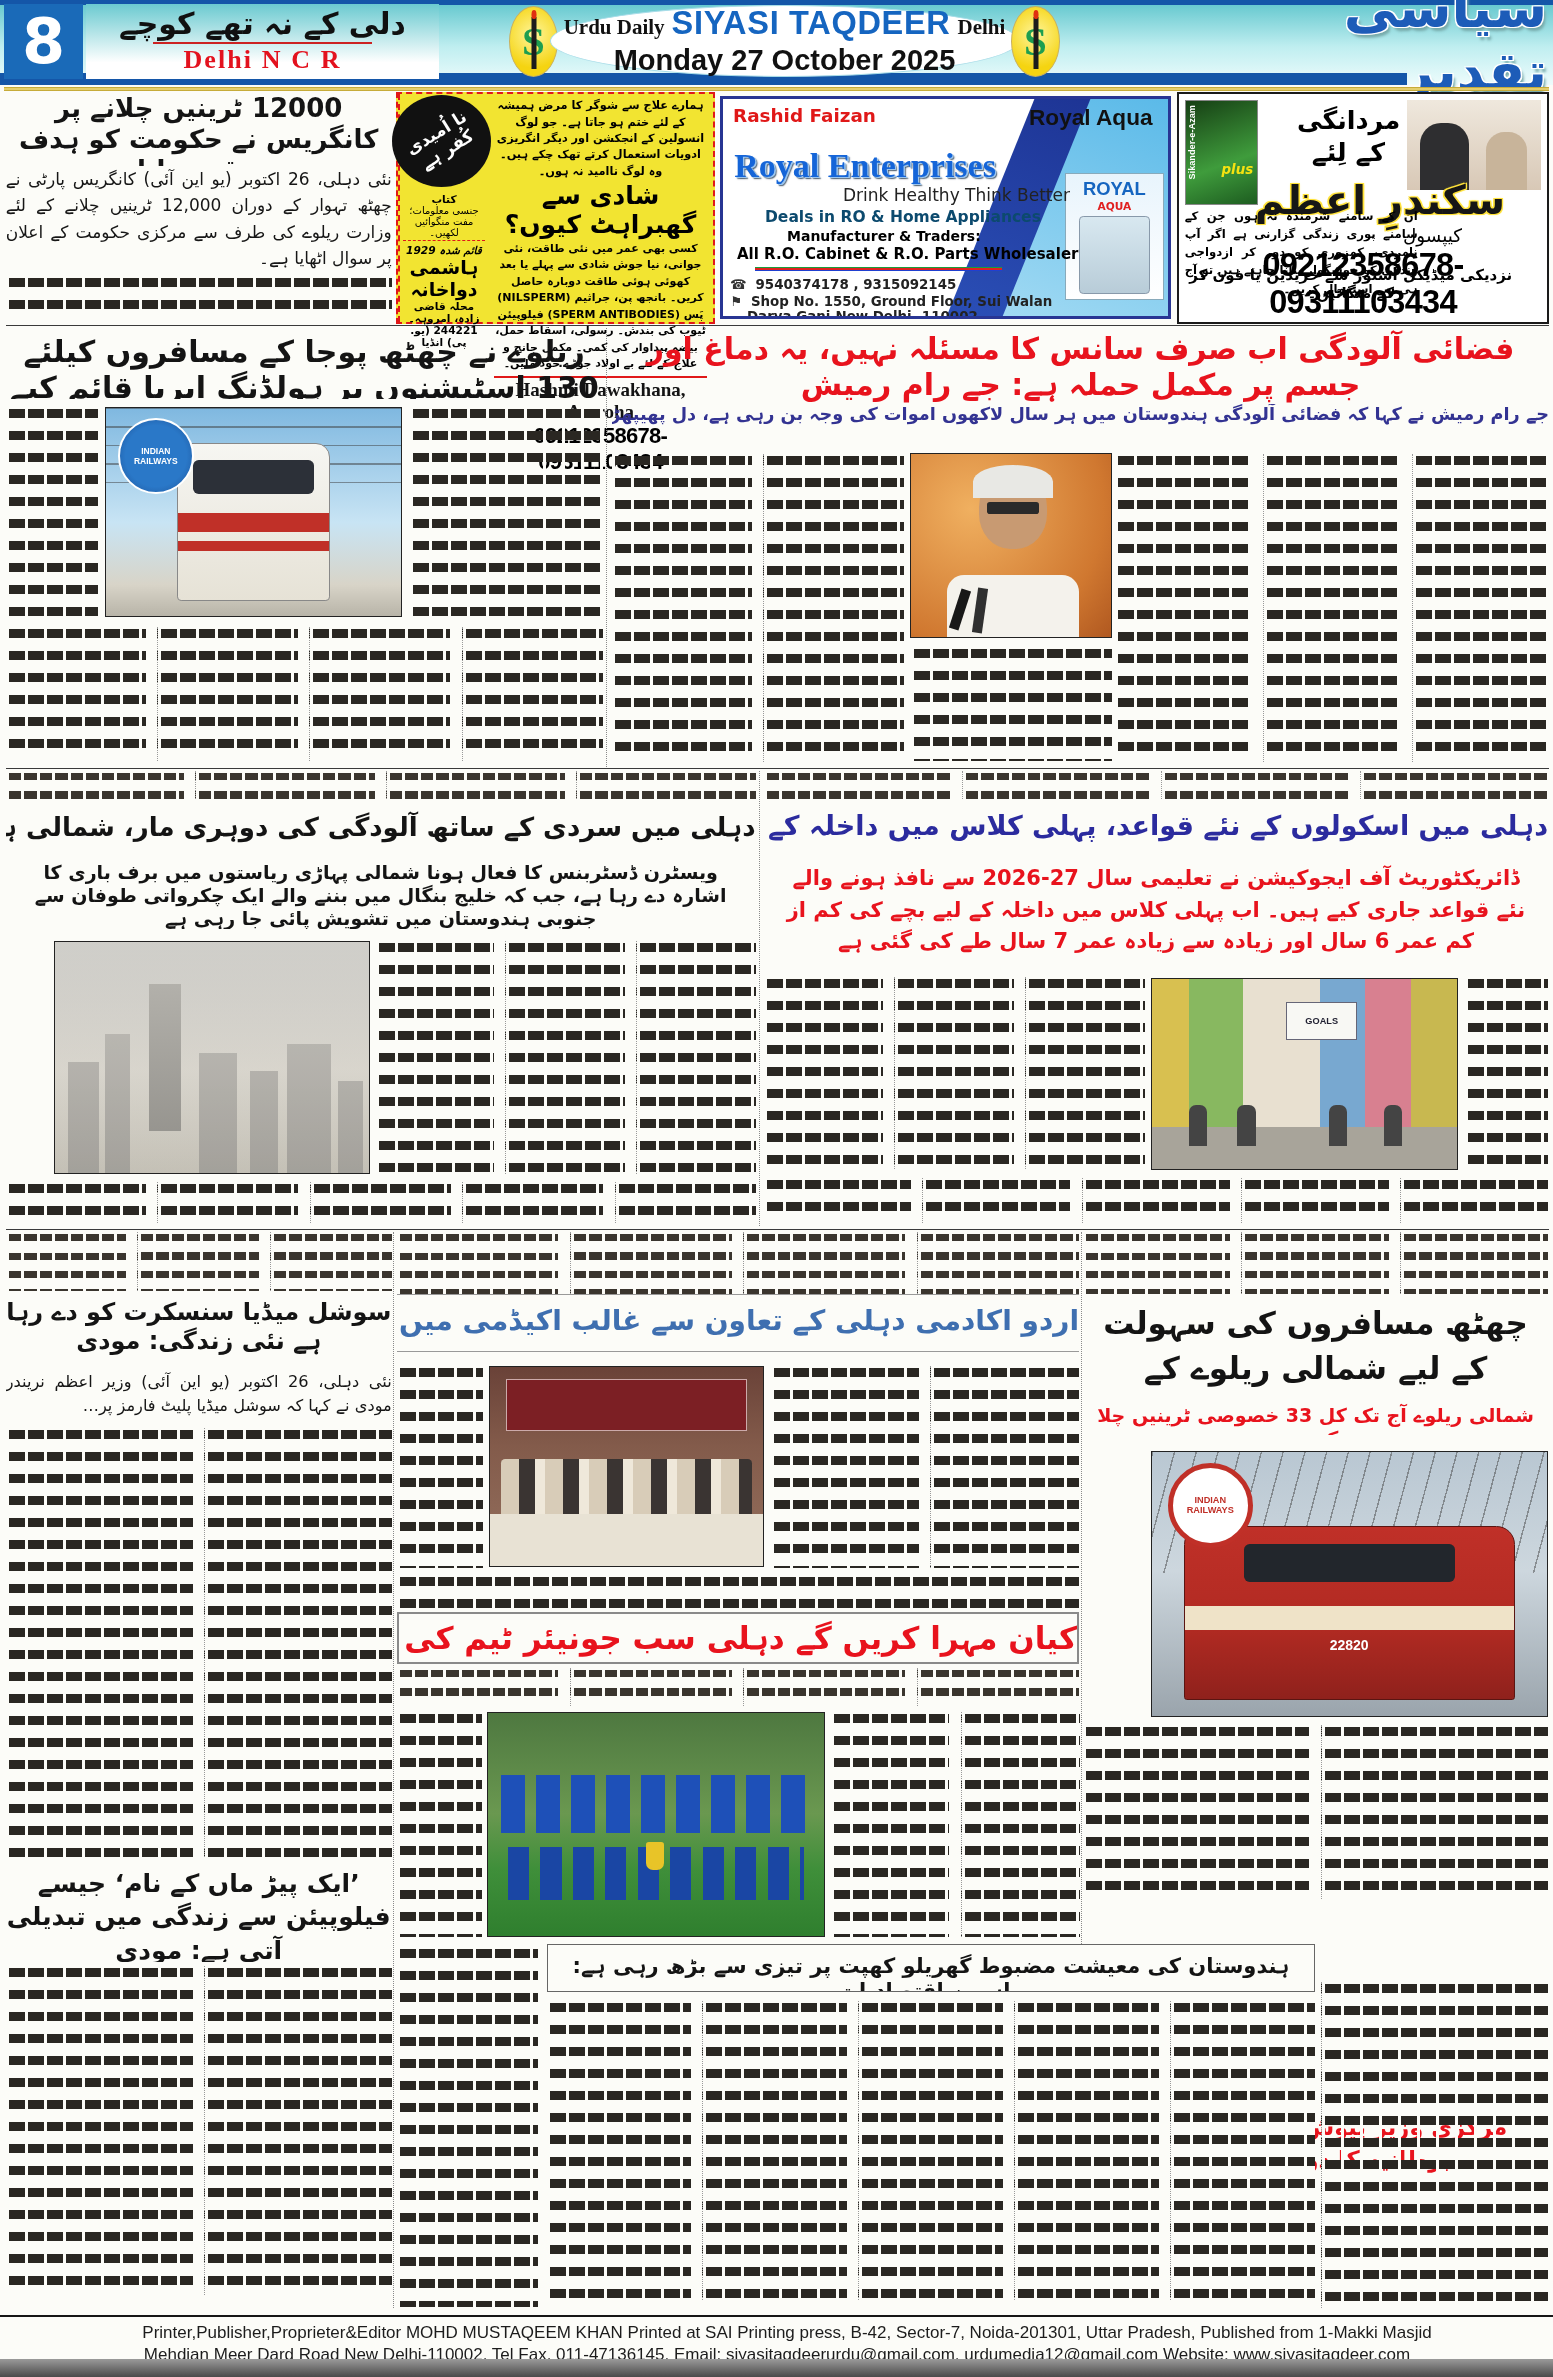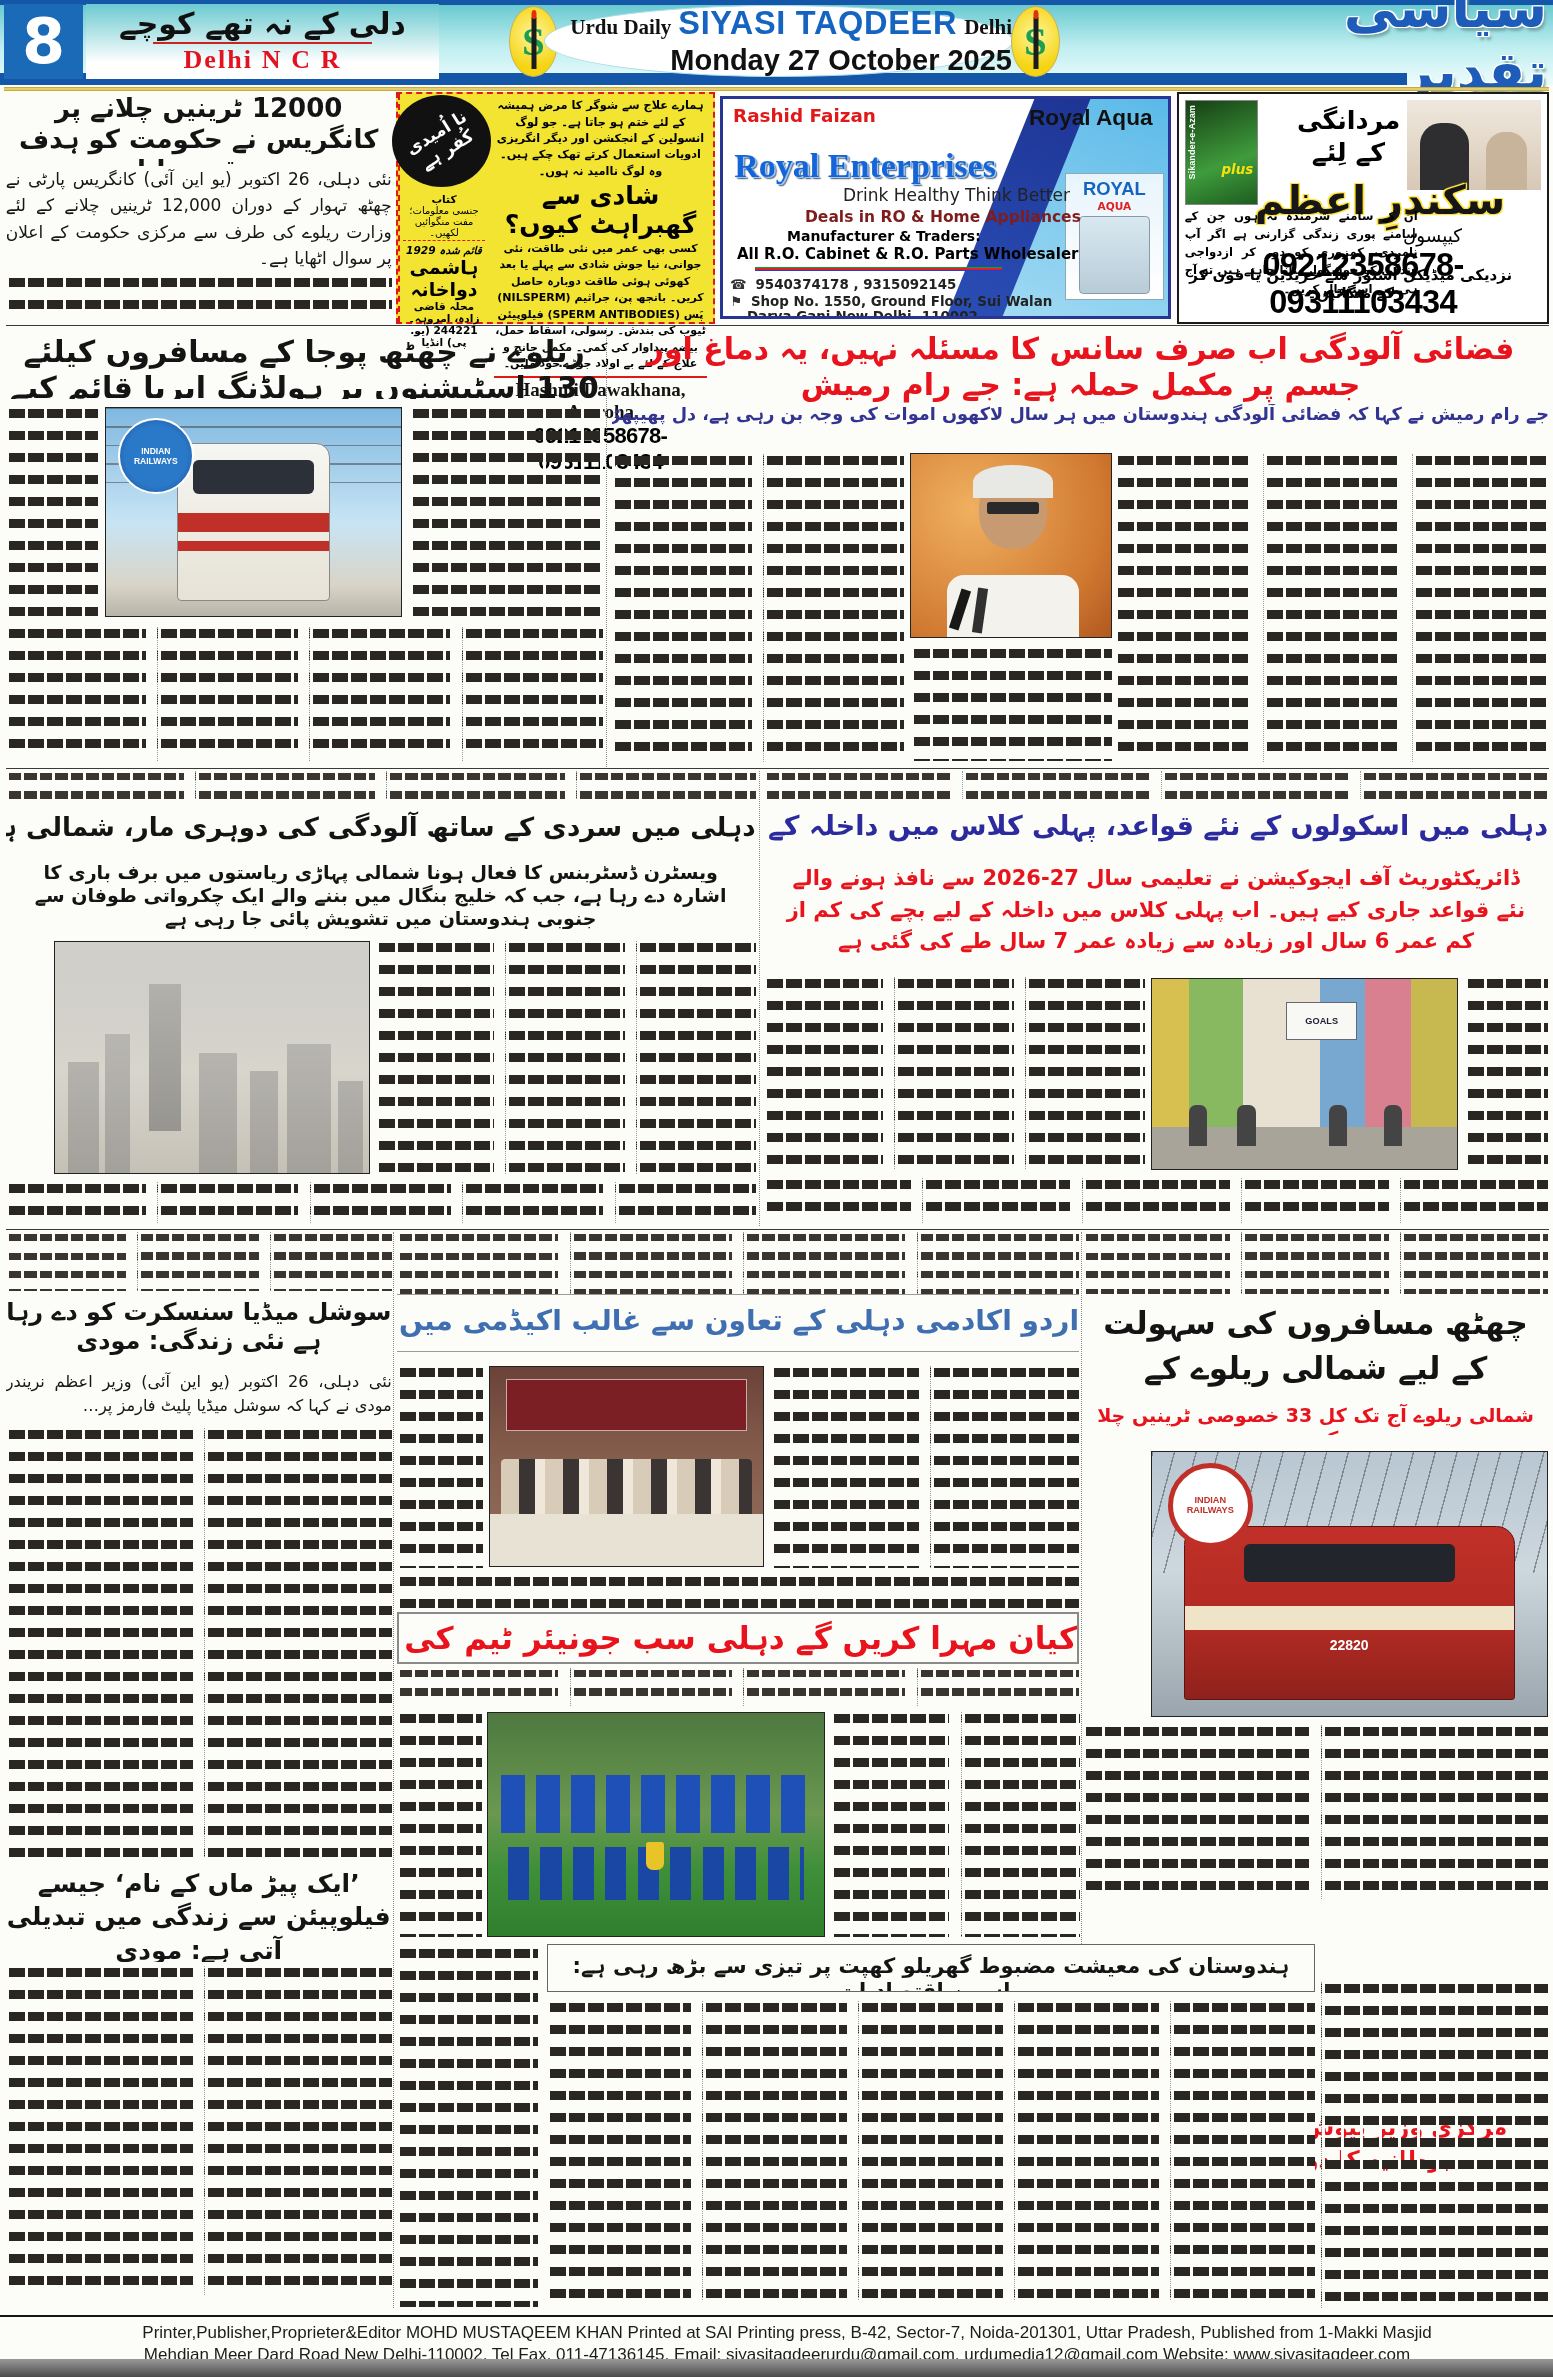--- a/index.html
+++ b/index.html
@@ -17,23 +17,23 @@
   .pageno { position:absolute; left:4.2px; top:3.5px; width:79px; height:75px; background:#1a6ab8;
             color:#fff; font-size:62px; font-weight:bold; display:flex; align-items:center; justify-content:center; }
   .left-banner { position:absolute; left:86px; top:3.5px; width:353px; height:75px;
             background:linear-gradient(180deg,#6bcad0 0%,#ffffff 78%); display:flex; flex-direction:column;
             align-items:center; justify-content:center; }
   .section-urdu { font-size:30px; font-weight:bold; color:#101010; line-height:1.1; }
   .section-underline { width:219px; height:2.1px; background:#cc2222; margin:2.1px 0 0.7px; }
   .section-en { color:#e3121e; font-weight:bold; font-size:26px; letter-spacing:2.1px;
             font-family:"Liberation Serif", serif; }
   .center-masthead { position:absolute; left:509px; top:3.5px; width:551px; height:75px; }
-  .m-ellipse { position:absolute; left:35px; top:1.4px; width:469px; height:72px; background:#fff;
+  .m-ellipse { position:absolute; left:41px; top:1.4px; width:469px; height:72px; background:#fff;
             border-radius:50%; border:1.4px solid #a8dce8; display:flex; flex-direction:column;
-            align-items:flex-end; justify-content:center; }
+            align-items:center; justify-content:center; }
   .m-line1 { display:flex; align-items:baseline; gap:7px; }
   .m-prefix, .m-city { font-family:"Liberation Serif", serif; font-weight:bold; font-size:21px; color:#111; }
   .m-paper { color:#1565c0; font-size:32.5px; font-weight:bold; letter-spacing:0.7px;
              font-family:"Liberation Sans", sans-serif; }
   .m-underline { width:396px; height:2.1px; background:#e89aa2; margin:1.4px 0; }
   .m-date { font-size:29px; font-weight:bold; color:#111; font-family:"Liberation Sans", sans-serif; }
   .logo-oval { position:absolute; top:2.1px; width:49px; height:71px; border-radius:50%;
             background:radial-gradient(circle at 50% 40%, #fff59a, #f5d411 70%);
             border:1.4px solid #c8b060; }
   .logo-oval .s { position:absolute; left:50%; top:50%; transform:translate(-50%,-50%);
@@ -96,21 +96,21 @@
   .royal-prod .pl { color:#1565c0; font-weight:bold; font-size:18.4px; font-family:"Liberation Sans",sans-serif; }
   .royal-prod .pl2 { color:#e02020; font-weight:bold; font-size:10.6px; }
   .royal-prod .unit { margin:4.2px auto 0; width:71px; height:78px; background:linear-gradient(#d8e8f0,#b8ccd8);
        border:0.7px solid #89a; border-radius:4.2px; }
   .royal-name1 { position:absolute; left:10px; top:5.7px; color:#e01818; font-weight:bold; font-size:18.4px; line-height:1.15; }
   .royal-aqua { position:absolute; right:15.5px; top:5.7px; color:#111; font-weight:bold; font-size:22.6px;
        font-family:"Liberation Sans", sans-serif; }
   .royal-title { position:absolute; left:11.3px; top:48px; color:#1565d8; font-weight:bold; font-size:34px;
        font-family:"Liberation Serif", serif; text-shadow:1.4px 1.4px 0 #9cc6ee, 2.1px 2.1px 1.4px #456; }
   .royal-tag { position:absolute; left:120px; top:86px; font-size:17px; color:#222; }
-  .royal-deals { position:absolute; left:42px; top:109px; color:#7f1d1d; font-weight:bold; font-size:15.5px;margin-left:40px; }
+  .royal-deals { position:absolute; left:42px; top:109px; color:#0c4a6e; font-weight:bold; font-size:15.5px; }
   .royal-mfr { position:absolute; left:64px; top:129px; font-weight:bold; font-size:14px; }
   .royal-whole { position:absolute; left:14px; top:146px; font-weight:bold; font-size:15px; }
   .royal-rule { position:absolute; left:32px; top:168px; width:247px; height:4.2px;
        background:linear-gradient(180deg,#1a9e3c 0 1.4px,#e02020 1.4px 2.8px,#2040d0 2.8px 4.2px); }
   .royal-row { position:absolute; left:7px; font-size:13.4px; font-weight:bold; color:#222; }
   .royal-row .ic { color:#333; margin-right:4.2px; }
 
   .ad-sik { position:absolute; left:1177px; top:92px; width:372px; height:232px;
        background:#fff; border:2.1px solid #1a1a1a; overflow:hidden; }
   .sik-box { position:absolute; left:5.7px; top:5.7px; width:73px; height:105px;

